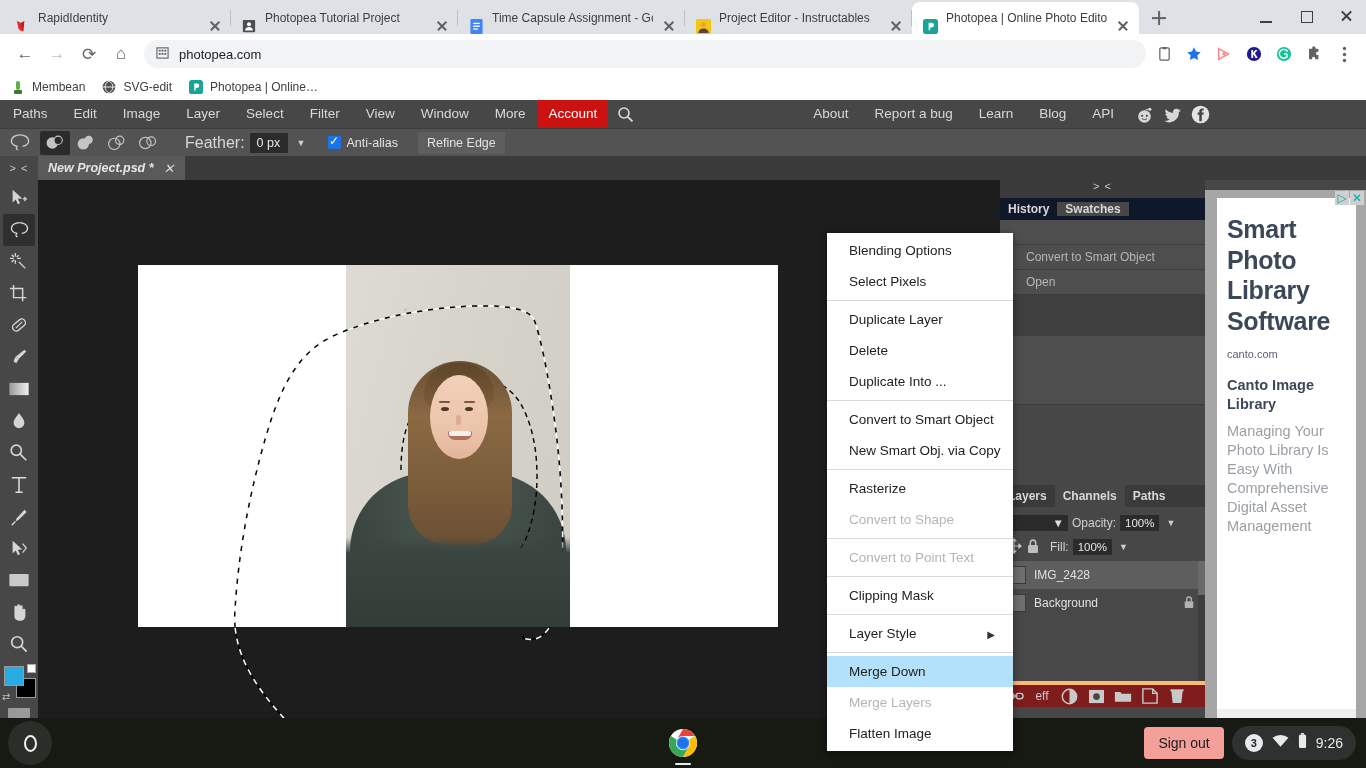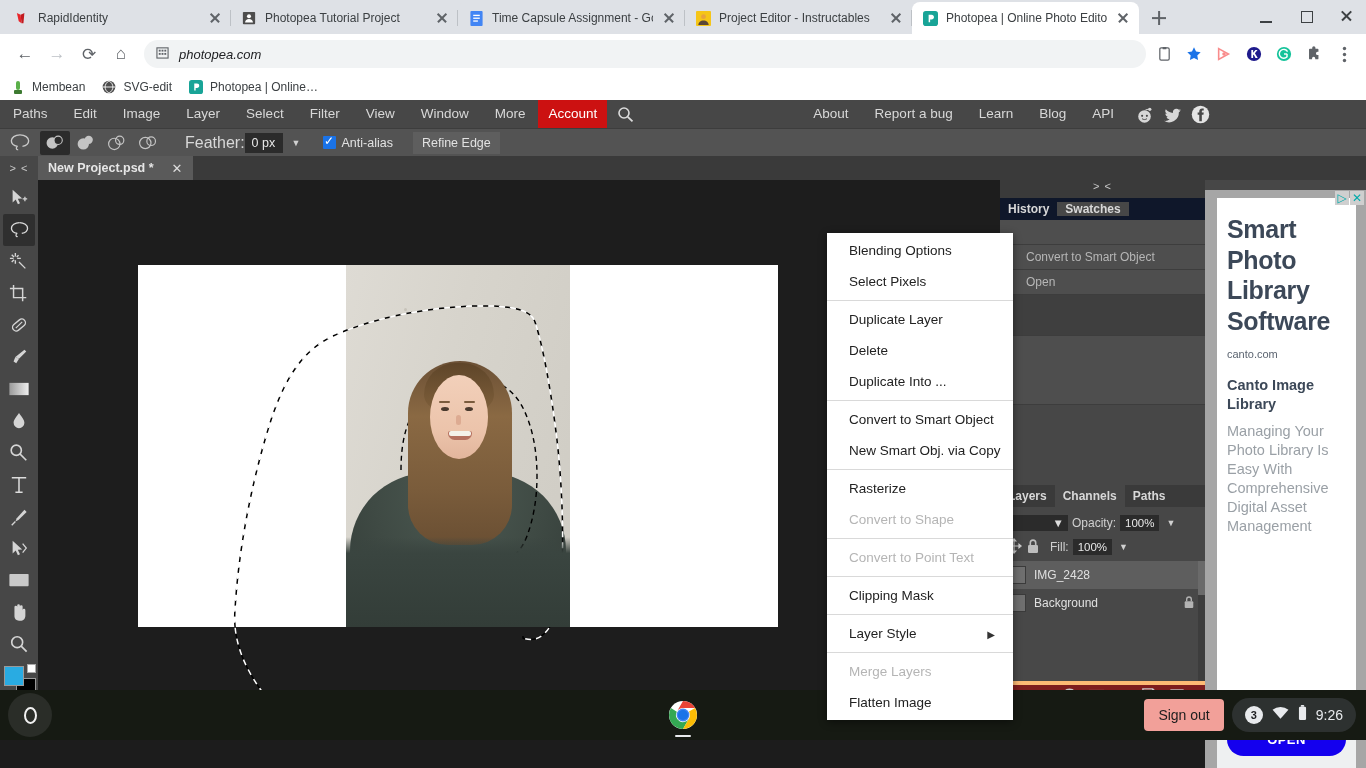--- a/index.html
+++ b/index.html
@@ -7,21 +7,21 @@
   html, body {
     width: 1366px; height: 768px;
     overflow: hidden;
     font-family: "Liberation Sans", sans-serif;
     background: #1c1c1c;
   }
   
   .browser { width: 1366px; height: 100px; background: #dee1e6; position: relative; }
   .tabstrip { height: 34px; display: flex; align-items: flex-end; padding-left: 4px; position: relative; }
   .tab {
-    height: 32px; width: 227px; display: flex; align-items: center;
+    height: 32px; width: 227px; display: flex; align-items: flex-end;
     background: #dee1e6; border-radius: 8px 8px 0 0; position: relative;
     padding: 0 8px 0 10px; gap: 8px; flex-shrink: 0;
   }
   .tab.active { background: #fff; }
   .tab .favicon { width: 16px; height: 16px; flex-shrink: 0; display: flex; align-items: center; justify-content: center; }
   .tab .tab-title {
     font-size: 12px; color: #3c4043; white-space: nowrap; overflow: hidden;
     text-overflow: clip; flex: 1; line-height: 32px;
   }
   .tab .tab-close { width: 16px; height: 16px; flex-shrink: 0; position: relative; }
@@ -46,21 +46,21 @@
   .wmin::before { content:''; position:absolute; left:14px; top:21px; width:12px; height:1.6px; background:#3c4043; }
   .wmax::before { content:''; position:absolute; left:15px; top:11px; width:10px; height:10px; border:1.6px solid #3c4043; }
   .wcls::before, .wcls::after { content:''; position:absolute; left:14px; top:15px; width:13px; height:1.6px; background:#3c4043; }
   .wcls::before { transform: rotate(45deg); } .wcls::after { transform: rotate(-45deg); }
 
   .omnibar { height: 40px; background: #fff; display: flex; align-items: center; padding: 0 10px; gap: 2px; }
   .navbtn { width: 30px; height: 30px; display:flex; align-items:center; justify-content:center; border-radius:50%; color:#5f6368; font-size:17px; }
   .navbtn.dim { color: #bdc1c6; }
   .urlbox {
     flex: 1; height: 28px; background: #f1f3f4; border-radius: 14px;
-    display: flex; align-items: center; padding: 0 12px; gap: 10px; margin: 0 6px; font-style: italic;
+    display: flex; align-items: center; padding: 0 12px; gap: 10px; margin: 0 6px;
   }
   .urlbox .url-text { font-size: 13px; color: #202124; }
   .omni-icons { display: flex; align-items: center; gap: 10px; padding-right: 2px; }
   .omni-icons .oi { width: 20px; height: 20px; display:flex;align-items:center;justify-content:center; }
   .bookmarks { height: 26px; background: #fff; display: flex; align-items: center; padding: 0 10px; gap: 16px; }
   .bm { display: flex; align-items: center; gap: 6px; font-size: 12px; color: #3c4043; }
   .bm .bmi { width: 16px; height: 16px; display:flex;align-items:center;justify-content:center; }
 
   
   .app { position: absolute; top: 100px; left: 0; width: 1366px; height: 618px; background: #474747; }
@@ -71,30 +71,30 @@
   .menubar .right { position: absolute; right: 156px; top: 0; display: flex; align-items: center; height: 28px; }
   .social { display: flex; align-items: center; gap: 9px; padding-left: 8px; }
   .social svg { display: block; }
 
   .optionbar { height: 28px; background: #535353; border-top: 1px solid #3d3d3d; display: flex; align-items: center; padding-left: 6px; gap: 0; }
   .lasso-ico { width: 28px; height: 24px; display:flex;align-items:center;justify-content:center; }
   .boolgrp { display: flex; align-items: center; gap: 1px; margin-left: 6px; }
   .boolbtn { width: 30px; height: 24px; display: flex; align-items: center; justify-content: center; }
   .boolbtn.sel { background: #2b2b2b; border-radius: 2px; }
   .opt-label { font-size: 16px; color: #d8d8d8; margin-left: 22px; }
-  .opt-field { background: #2b2b2b; color: #e8e8e8; font-size: 12.5px; padding: 3px 7px; min-width: 38px; }
+  .opt-field { background: #2b2b2b; color: #e8e8e8; font-size: 12.5px; padding: 3px 7px; margin-left: 5px; min-width: 38px; }
   .caret { color: #d0d0d0; font-size: 9px; margin-left: 9px; }
   .chk { width: 13px; height: 13px; background: #1a73e8; margin-left: 22px; position: relative; border-radius: 1px; }
   .chk::before { content:'✓'; position:absolute; left:1.5px; top:-2px; color:#fff; font-size:12px; }
   .chk-lbl { font-size: 12.5px; color: #e2e2e2; margin-left: 6px; }
   .btn-refine { background: #5e5e5e; color: #e2e2e2; font-size: 12.5px; padding: 4px 9px; margin-left: 20px; }
 
   .doctabs { height: 24px; background: #3a3a3a; display: flex; align-items: stretch; }
   .collapse-l { width: 38px; background: #474747; color: #c8c8c8; font-size: 11px; display:flex;align-items:center;justify-content:center; letter-spacing:1px; }
-  .doctab { background: #5a5a5a; color: #e6e6e6; font-size: 12.5px; font-weight: bold; display: flex; align-items: center; gap: 18px; padding: 0 10px; }
+  .doctab { background: #5a5a5a; color: #e6e6e6; font-size: 12.5px; font-weight: bold; display: flex; align-items: center; gap: 10px; padding: 0 10px; font-style: italic; }
   .doctab .x { font-size: 13px; font-weight: normal; color: #ddd; }
 
   .workspace { position: absolute; top: 80px; left: 0; width: 1366px; height: 538px; }
   .toolbar {
     position: absolute; left: 0; top: 0; width: 38px; height: 538px; background: #474747;
     display: flex; flex-direction: column; align-items: center; padding-top: 2px;
   }
   .tool { width: 32px; height: 32px; display: flex; align-items: center; justify-content: center; position: relative; }
   .tool.sel { background: #2f2f2f; border-radius: 2px; }
   .tool svg { display: block; }
@@ -201,21 +201,21 @@
     position: absolute; left: 827px; top: 133px; width: 186px; background: #fff;
     box-shadow: 0 2px 8px rgba(0,0,0,.45); z-index: 50; padding: 2px 0;
   }
   .dd-item { height: 31px; display: flex; align-items: center; padding: 0 0 0 22px; font-size: 13.5px; color: #222; position: relative; }
   .dd-item.dis { color: #b5b5b5; }
   .dd-item.hl { background: #b3e0fa; }
   .dd-sep { height: 1px; background: #d9d9d9; margin: 3px 0; }
   .dd-arrow { position: absolute; right: 18px; top: 50%; transform: translateY(-50%); font-size: 10px; color: #333; }
 
   
-  .shelf { position: absolute; left: 0; top: 690px; width: 1366px; height: 50px; background: #161a13; display: flex; align-items: center; }
+  .shelf { position: absolute; left: 0; top: 718px; width: 1366px; height: 50px; background: #161a13; display: flex; align-items: center; }
   .shelf-launcher { margin-left: 8px; width: 44px; height: 44px; border-radius: 50%; background: #2a2d28; display:flex;align-items:center;justify-content:center; }
   .shelf-launcher i { width: 13px; height: 17px; border: 2.2px solid #f1f1f1; border-radius: 50%; display:block; }
   .shelf-center { position: absolute; left: 50%; transform: translateX(-50%); display: flex; align-items: center; }
   .chrome-ico { width: 30px; height: 30px; position: relative; }
   .chrome-dot { position: absolute; left: 50%; bottom: -7px; transform: translateX(-50%); width: 16px; height: 2px; background: #e8eaed; border-radius: 2px; }
   .shelf-right { position: absolute; right: 10px; display: flex; align-items: center; gap: 8px; }
   .signout { background: #f2a099; color: #1d1d1d; font-size: 14px; padding: 8px 14px; border-radius: 4px; }
   .status-pill { background: #2d3130; border-radius: 18px; display: flex; align-items: center; gap: 9px; padding: 7px 13px; }
   .notif { width: 18px; height: 18px; border-radius: 50%; background: #e8eaed; color: #202124; font-size: 11px; display:flex;align-items:center;justify-content:center; font-weight:bold; }
   .clock { color: #e8eaed; font-size: 14px; }
@@ -777,20 +777,21 @@
     <div class="dd-sep"></div>
     <div class="dd-item dis">Convert to Point Text</div>
     <div class="dd-sep"></div>
     <div class="dd-item">Clipping Mask</div>
     <div class="dd-sep"></div>
     <div class="dd-item">
       <span>Layer Style</span>
       <span class="dd-arrow">▶</span>
     </div>
     <div class="dd-sep"></div>
+    <div class="dd-item hl">Merge Down</div>
     <div class="dd-item dis">Merge Layers</div>
     <div class="dd-item">Flatten Image</div>
 
   </div>
 </div>
 
 <div class="scroll-top">
     <i></i>
   </div>
 <div class="shelf">

